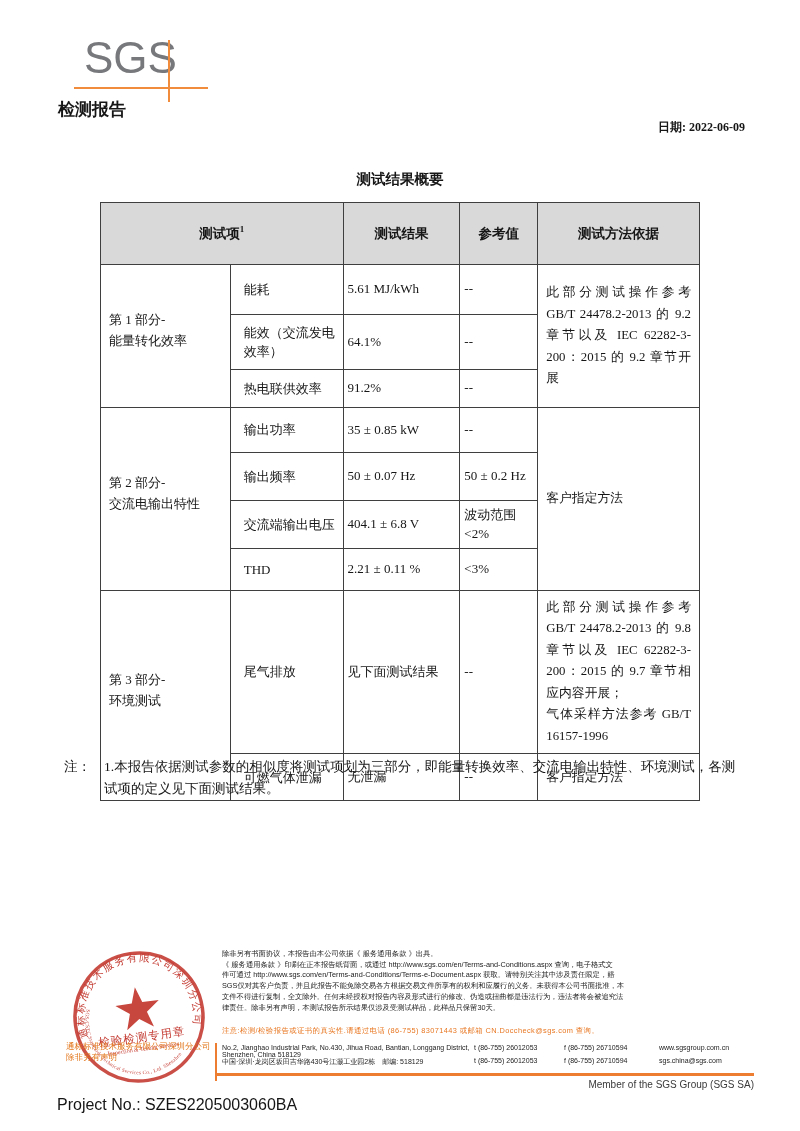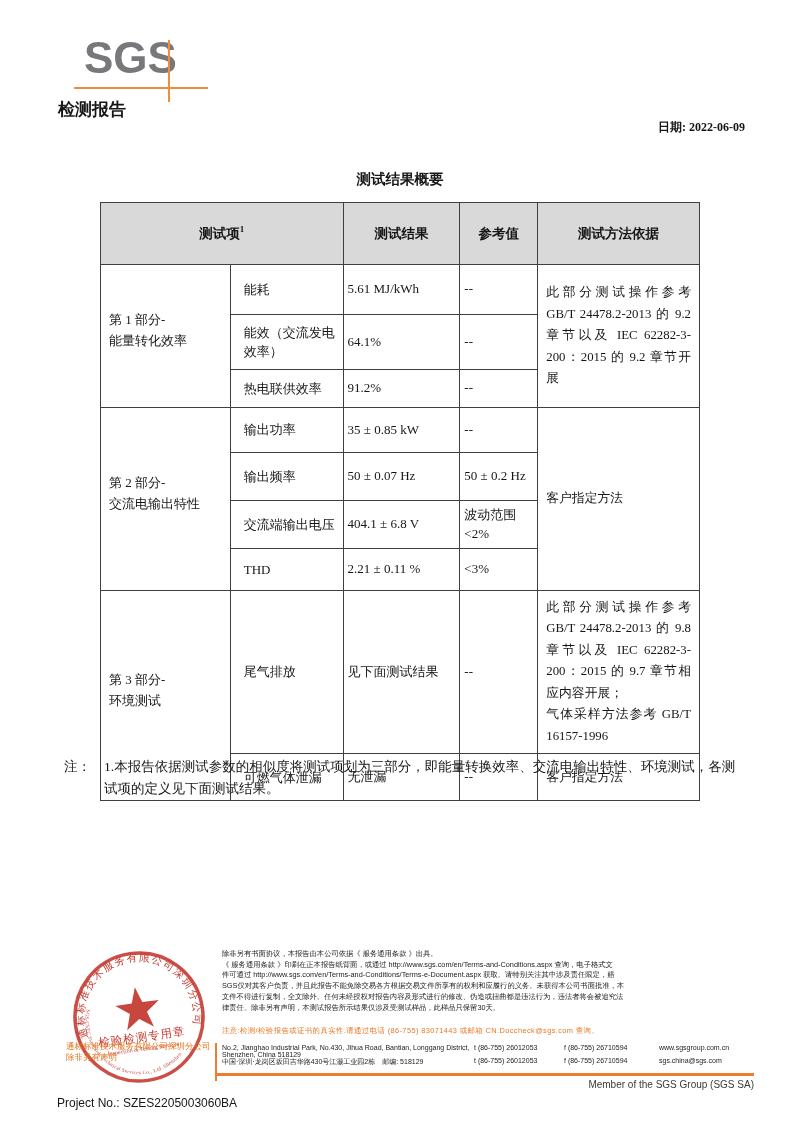--- a/index.html
+++ b/index.html
@@ -1,21 +1,21 @@
 <!DOCTYPE html>
 <html><head>
 <meta charset="utf-8">
 <style>
   html,body{margin:0;padding:0;background:#e8e8e8;}
   .page{position:relative;width:800px;height:1131px;background:#ffffff;margin:0 auto;
         font-family:"Liberation Serif","DejaVu Serif",serif;color:#161616;overflow:hidden;}
 
   
   .logo-text{position:absolute;left:84px;top:36px;font-family:"Liberation Sans","DejaVu Sans",sans-serif;
-             font-weight:bold;font-size:44px;line-height:1;color:#77787b;letter-spacing:0px;}
+             font-weight:normal;font-size:44px;line-height:1;color:#77787b;letter-spacing:0px;}
   .logo-hline{position:absolute;left:74px;top:87px;width:134px;height:2px;background:#f08c3c;}
   .logo-vline{position:absolute;left:168px;top:40px;width:2px;height:62px;background:#f08c3c;}
   .doc-title{position:absolute;left:58px;top:98px;font-family:"Liberation Sans","DejaVu Sans",sans-serif;
              font-weight:bold;font-size:17px;}
   .report-no{position:absolute;right:55px;top:97px;font-weight:bold;font-size:15.5px;text-align:right;}
   .report-date{position:absolute;right:55px;top:119px;font-weight:bold;font-size:12px;text-align:center;}
 
   
   .tbl-title{position:absolute;left:0;top:170px;width:800px;text-align:center;
              font-weight:bold;font-size:14.5px;}
@@ -53,21 +53,21 @@
           font-size:7.4px;letter-spacing:.4px;color:#e87722;white-space:nowrap;}
   .addr{position:absolute;left:222px;width:532px;display:flex;
         font-family:"Liberation Sans","DejaVu Sans",sans-serif;font-size:7px;color:#222;}
   .addr .a{width:252px;}.addr .t{width:90px;}.addr .f{width:95px;}.addr .w{flex:1;}
   .addr1{top:1044px;}.addr2{top:1057px;}
   .foot-rule{position:absolute;left:215px;top:1073px;width:539px;height:2.5px;background:#ed7d31;}
   .foot-tick{position:absolute;left:215px;top:1043px;width:2px;height:38px;background:#ed7d31;}
   .member{position:absolute;right:46px;top:1079px;font-family:"Liberation Sans","DejaVu Sans",sans-serif;
           font-size:10px;color:#3a3a3a;}
   .project{position:absolute;left:57px;top:1096px;font-family:"Liberation Sans","DejaVu Sans",sans-serif;
-           font-size:12px;}
+           font-size:16px;}
   .pageno{position:absolute;left:0;top:1096px;width:800px;text-align:center;
           font-family:"Liberation Sans","DejaVu Sans",sans-serif;font-size:12px;}
   .pageno b{font-weight:bold;}
 </style>
 </head>
 <body>
 
 <div class="page">
 
   <div class="logo-text">SGS</div>

